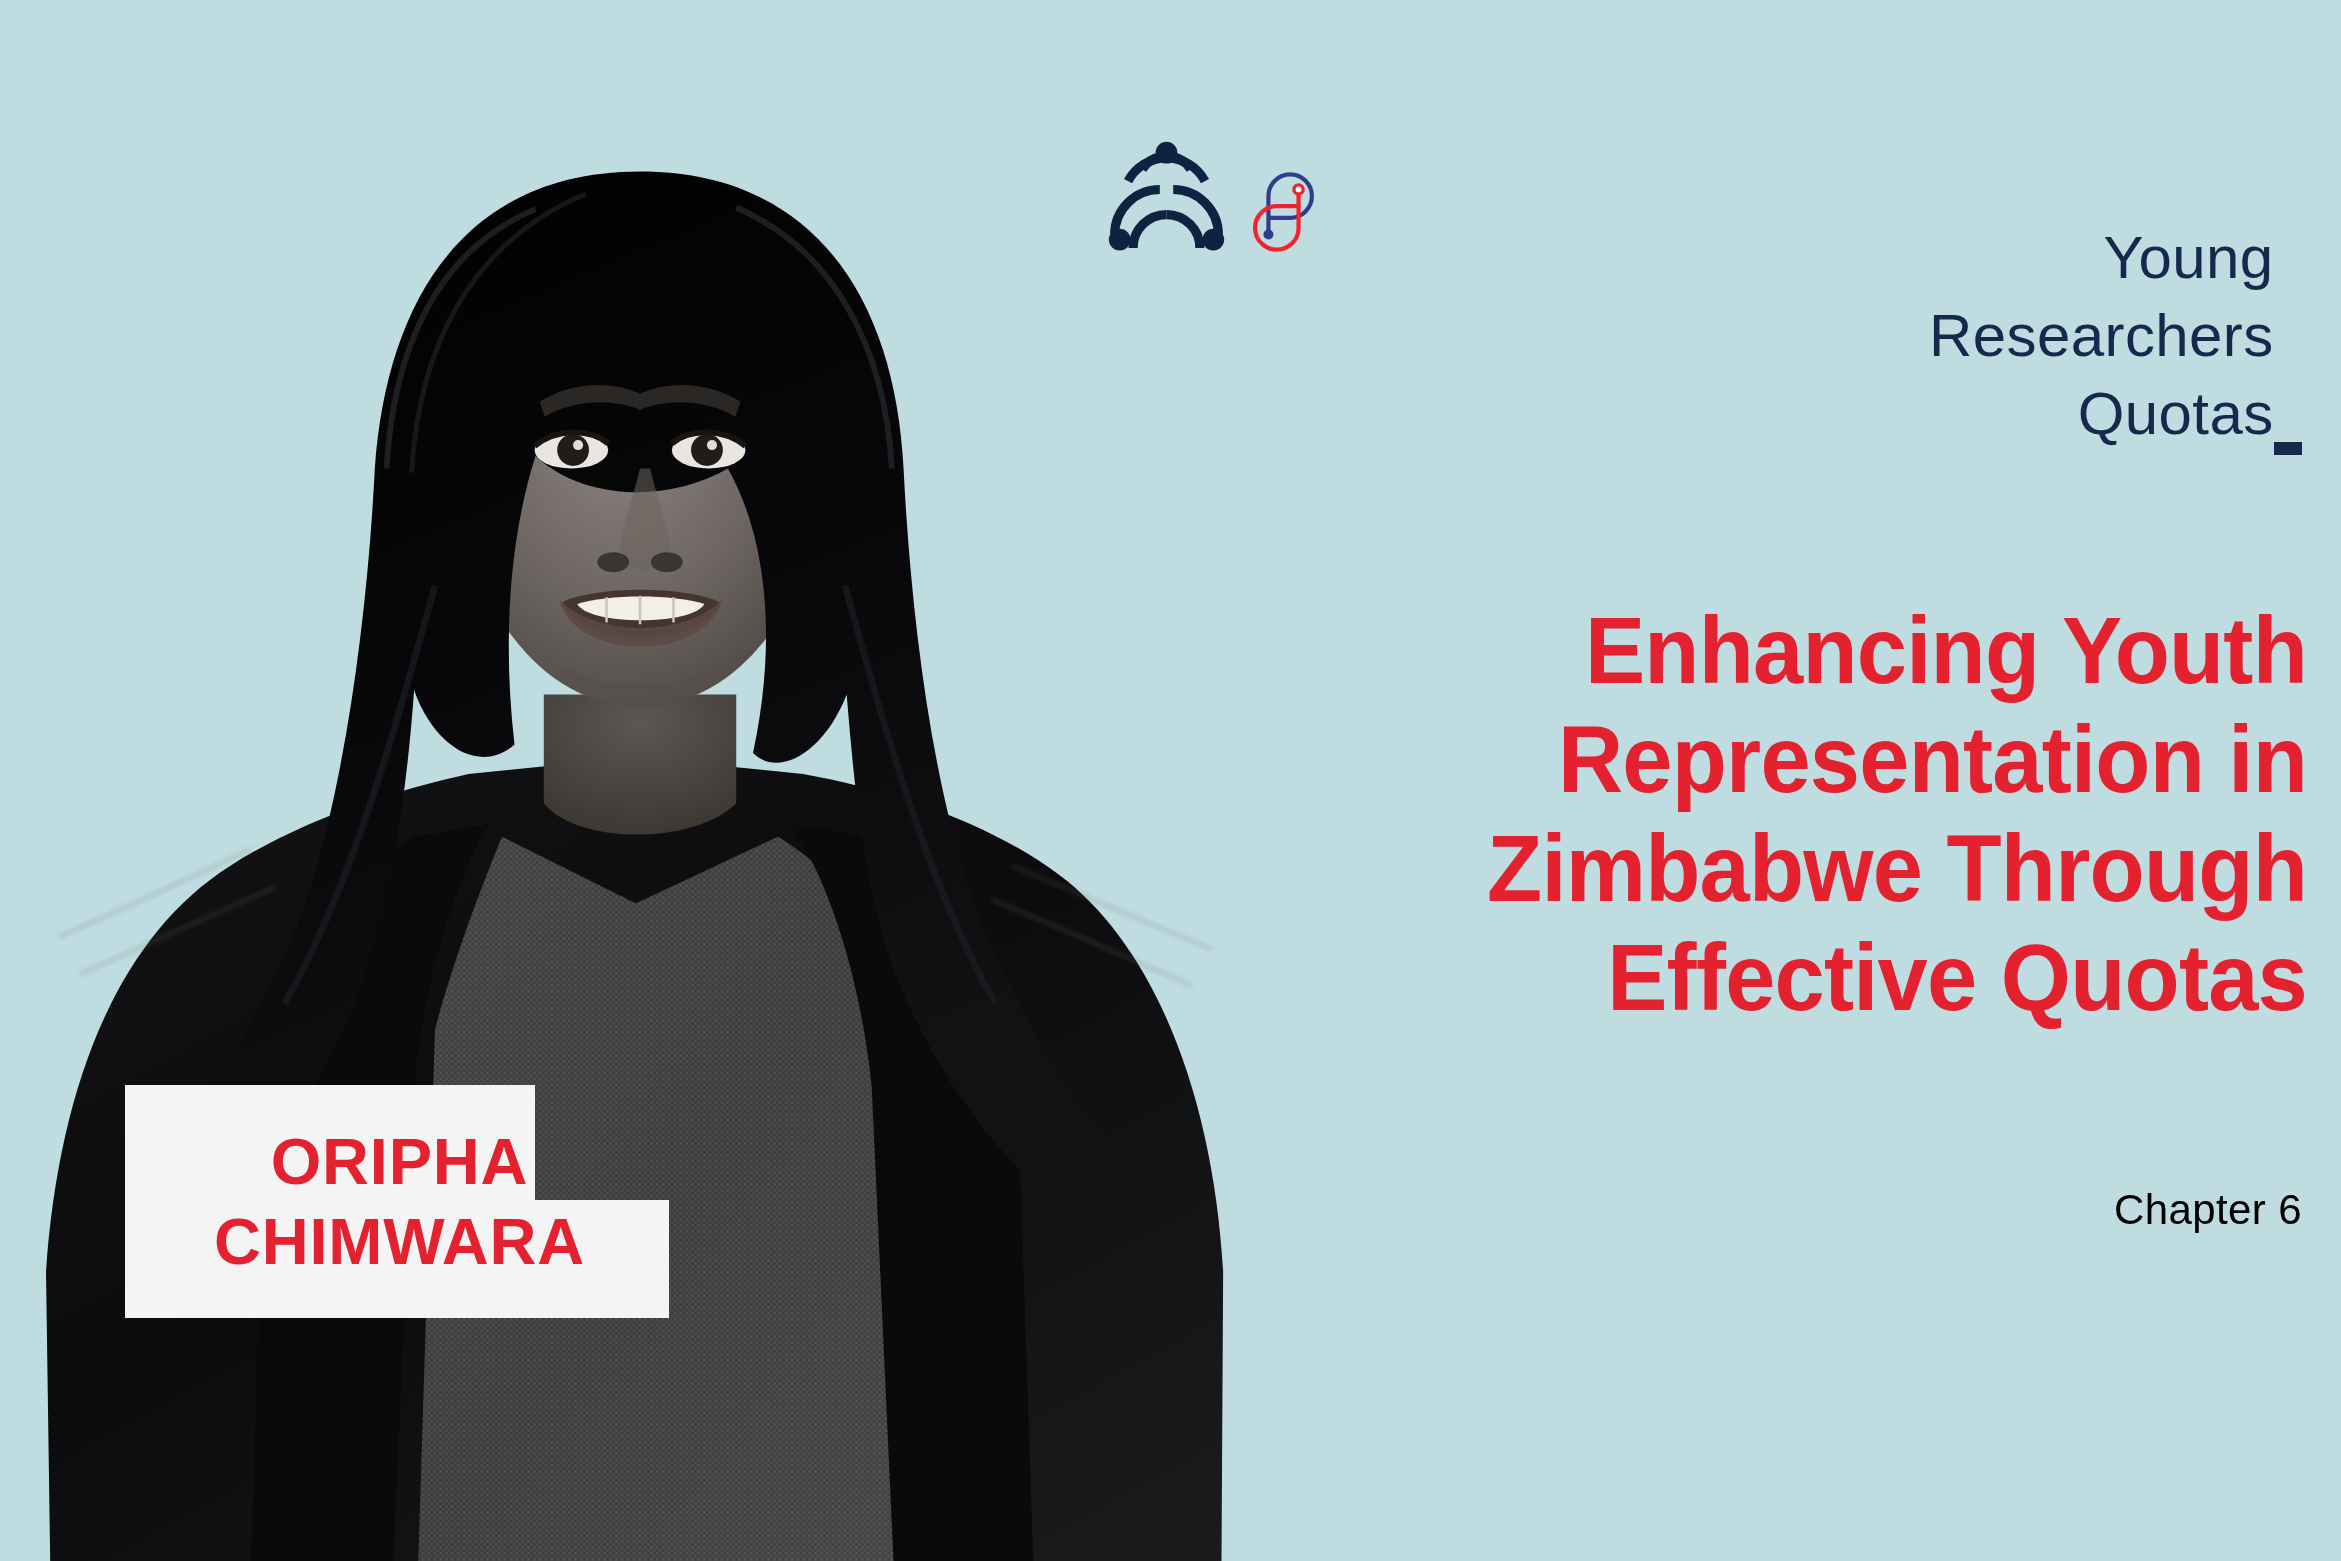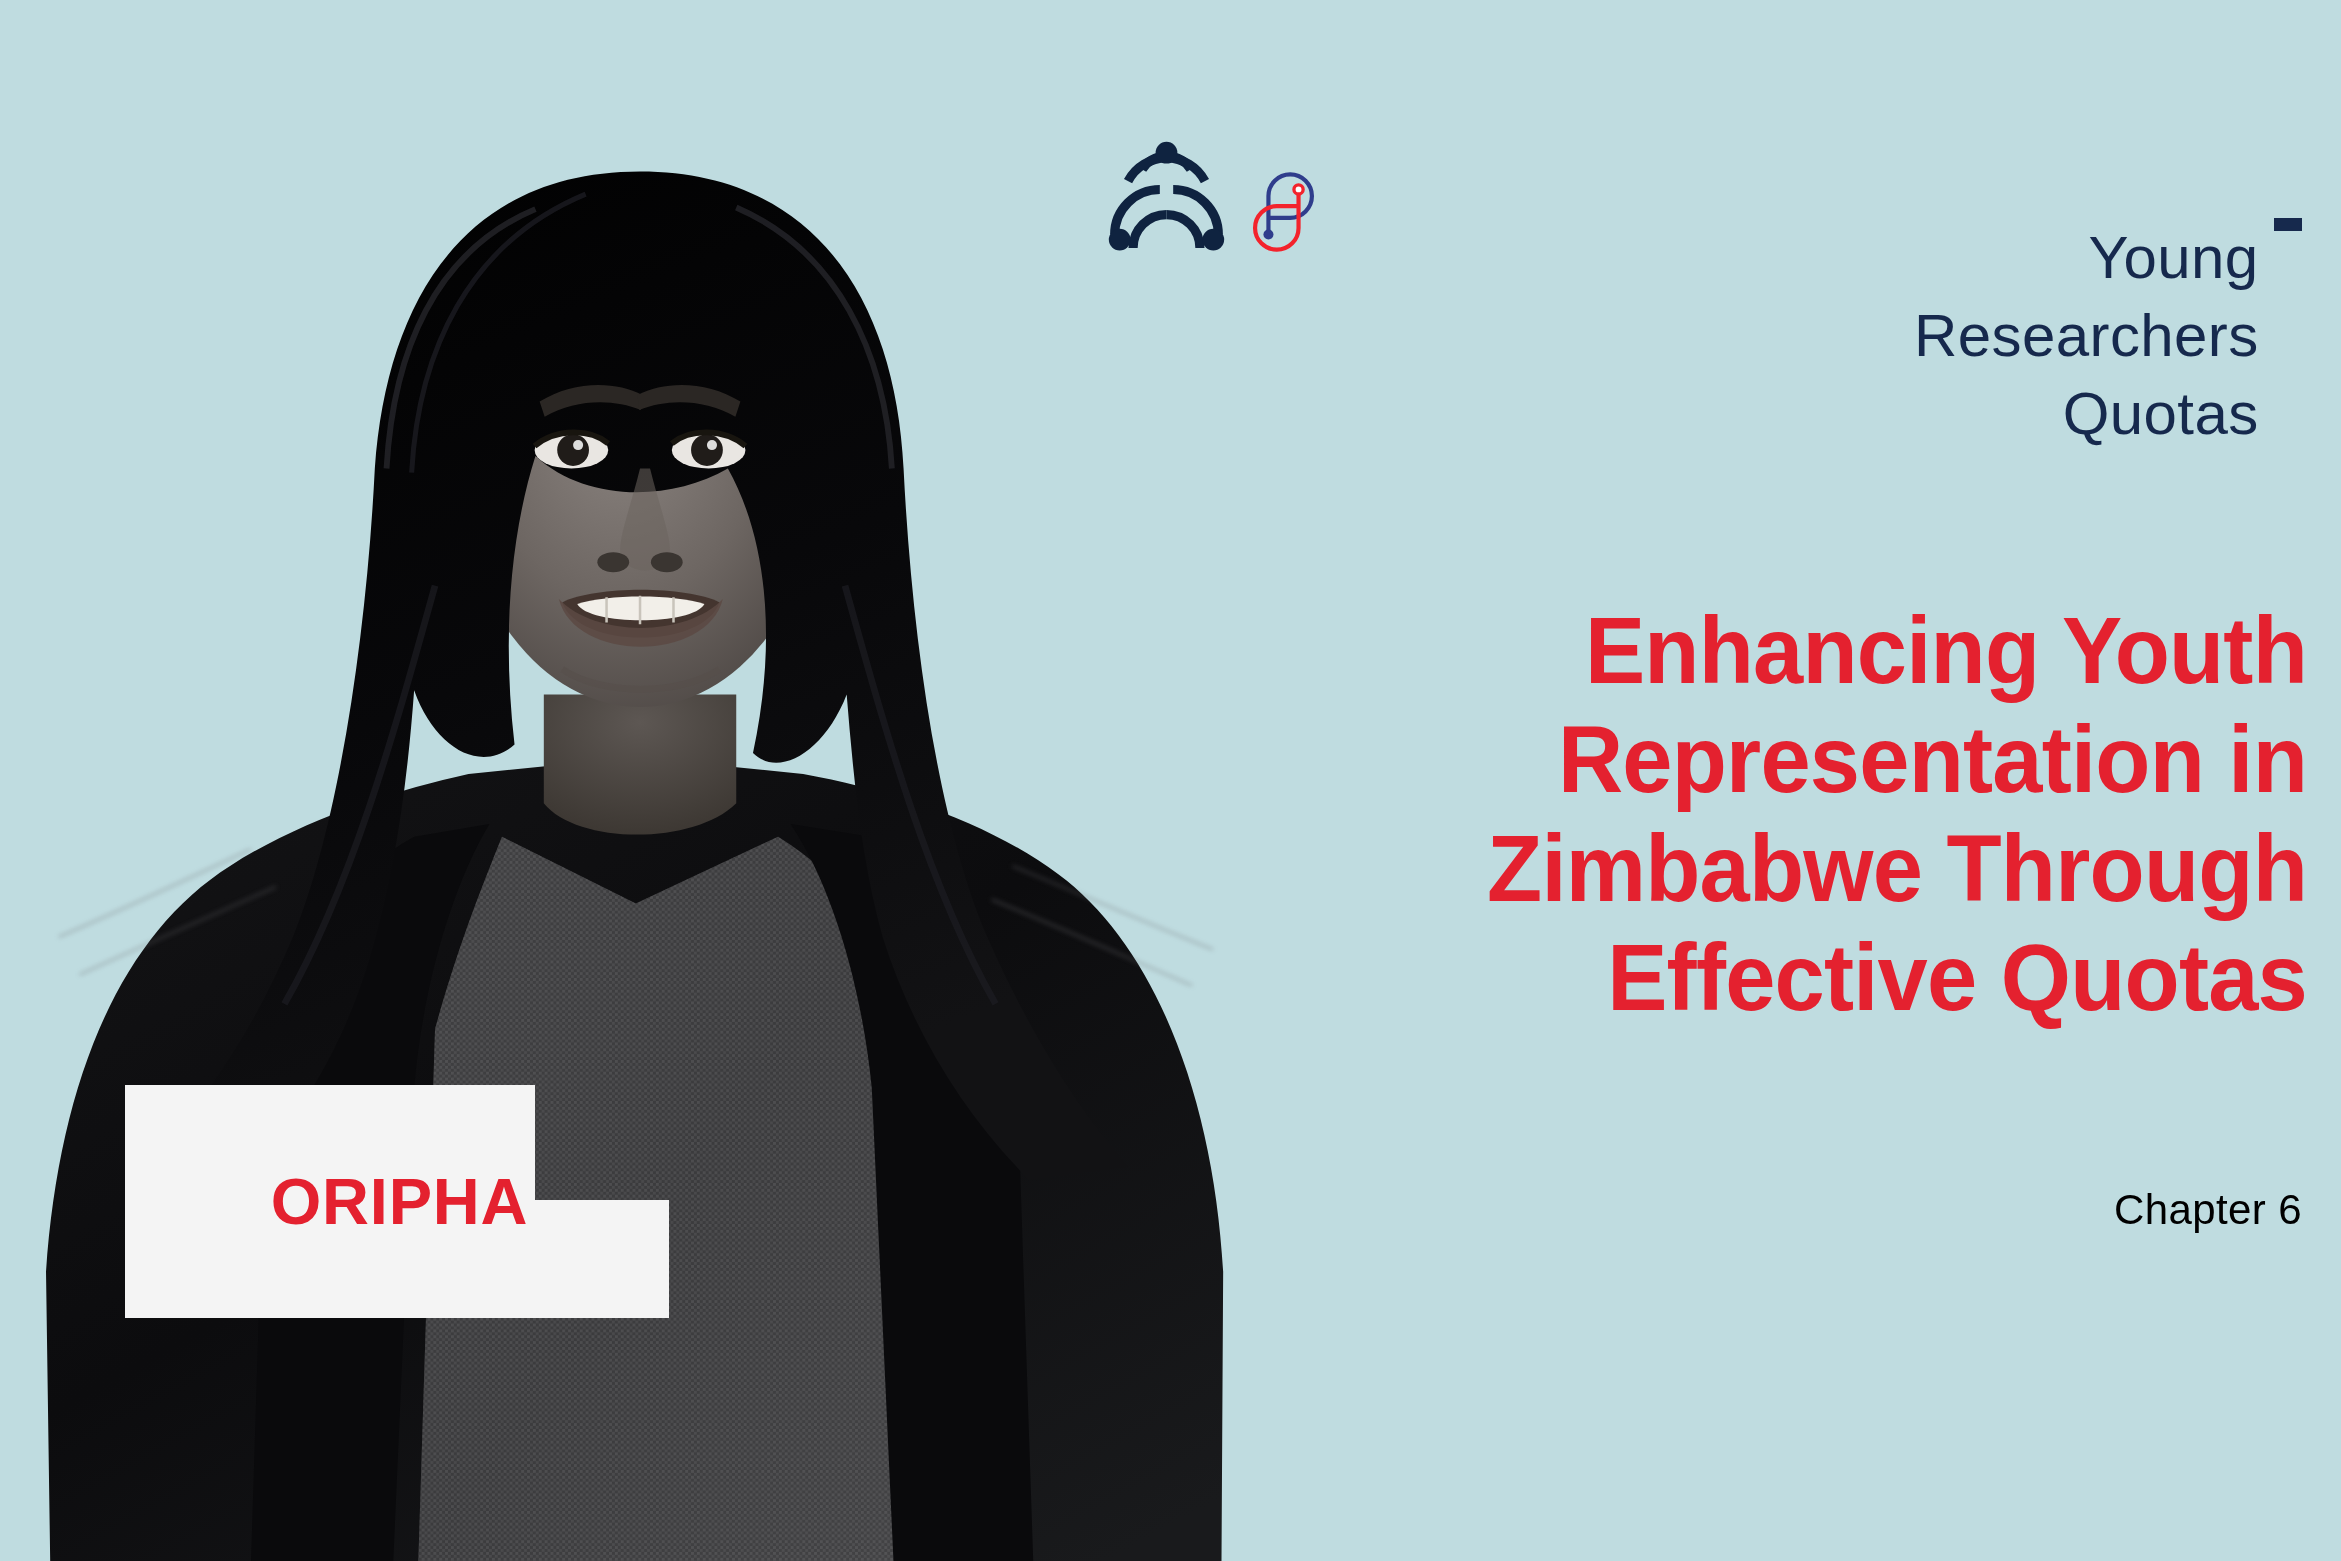--- a/index.html
+++ b/index.html
@@ -93,22 +93,21 @@
   }
   .logo-people { width: 117px; height: 117px; display: block; }
   .logo-mono  { width: 72px;  height: 102px; display: block; margin-top: 20px; }
 
   
   .brand {
     position: absolute;
     right: 40px;
     top: 216px;
     display: flex;
-    align-items: flex-start;
-    gap: 15px;
+    align-items: flex-end;
   }
   .brand-lines {
     text-align: right;
     color: #16294d;
     font-size: 60px;
     font-weight: 400;
     line-height: 1.30;
     letter-spacing: 0.4px;
     white-space: nowrap;
     padding-top: 3.3px;
@@ -285,20 +284,21 @@
 
       <path d="M672 800 C720 832 812 832 860 800" stroke="#554e49" stroke-width="8" fill="none" opacity="0.5"></path>
     </svg>
   </div>
 
   <div class="nameplate">
     <div class="step-top"></div>
     <div class="step-bottom"></div>
     <div class="name-text">
       <div class="name-line">ORIPHA</div>
+      <div class="name-line">CHIMWARA</div>
     </div>
   </div>
 
   <div class="logo-row">
     <svg class="logo-people" viewBox="0 0 140 140">
       <g fill="none" stroke="#0f2340" stroke-width="11" stroke-linecap="butt">
         <path d="M41 34 A34 34 0 0 1 99 34"></path>
         <path d="M24 48 A52 52 0 0 1 116 48"></path>
         <path d="M8 112 A54 54 0 0 1 62 58"></path>
         <path d="M30 128 A40 40 0 0 1 70 88"></path>

